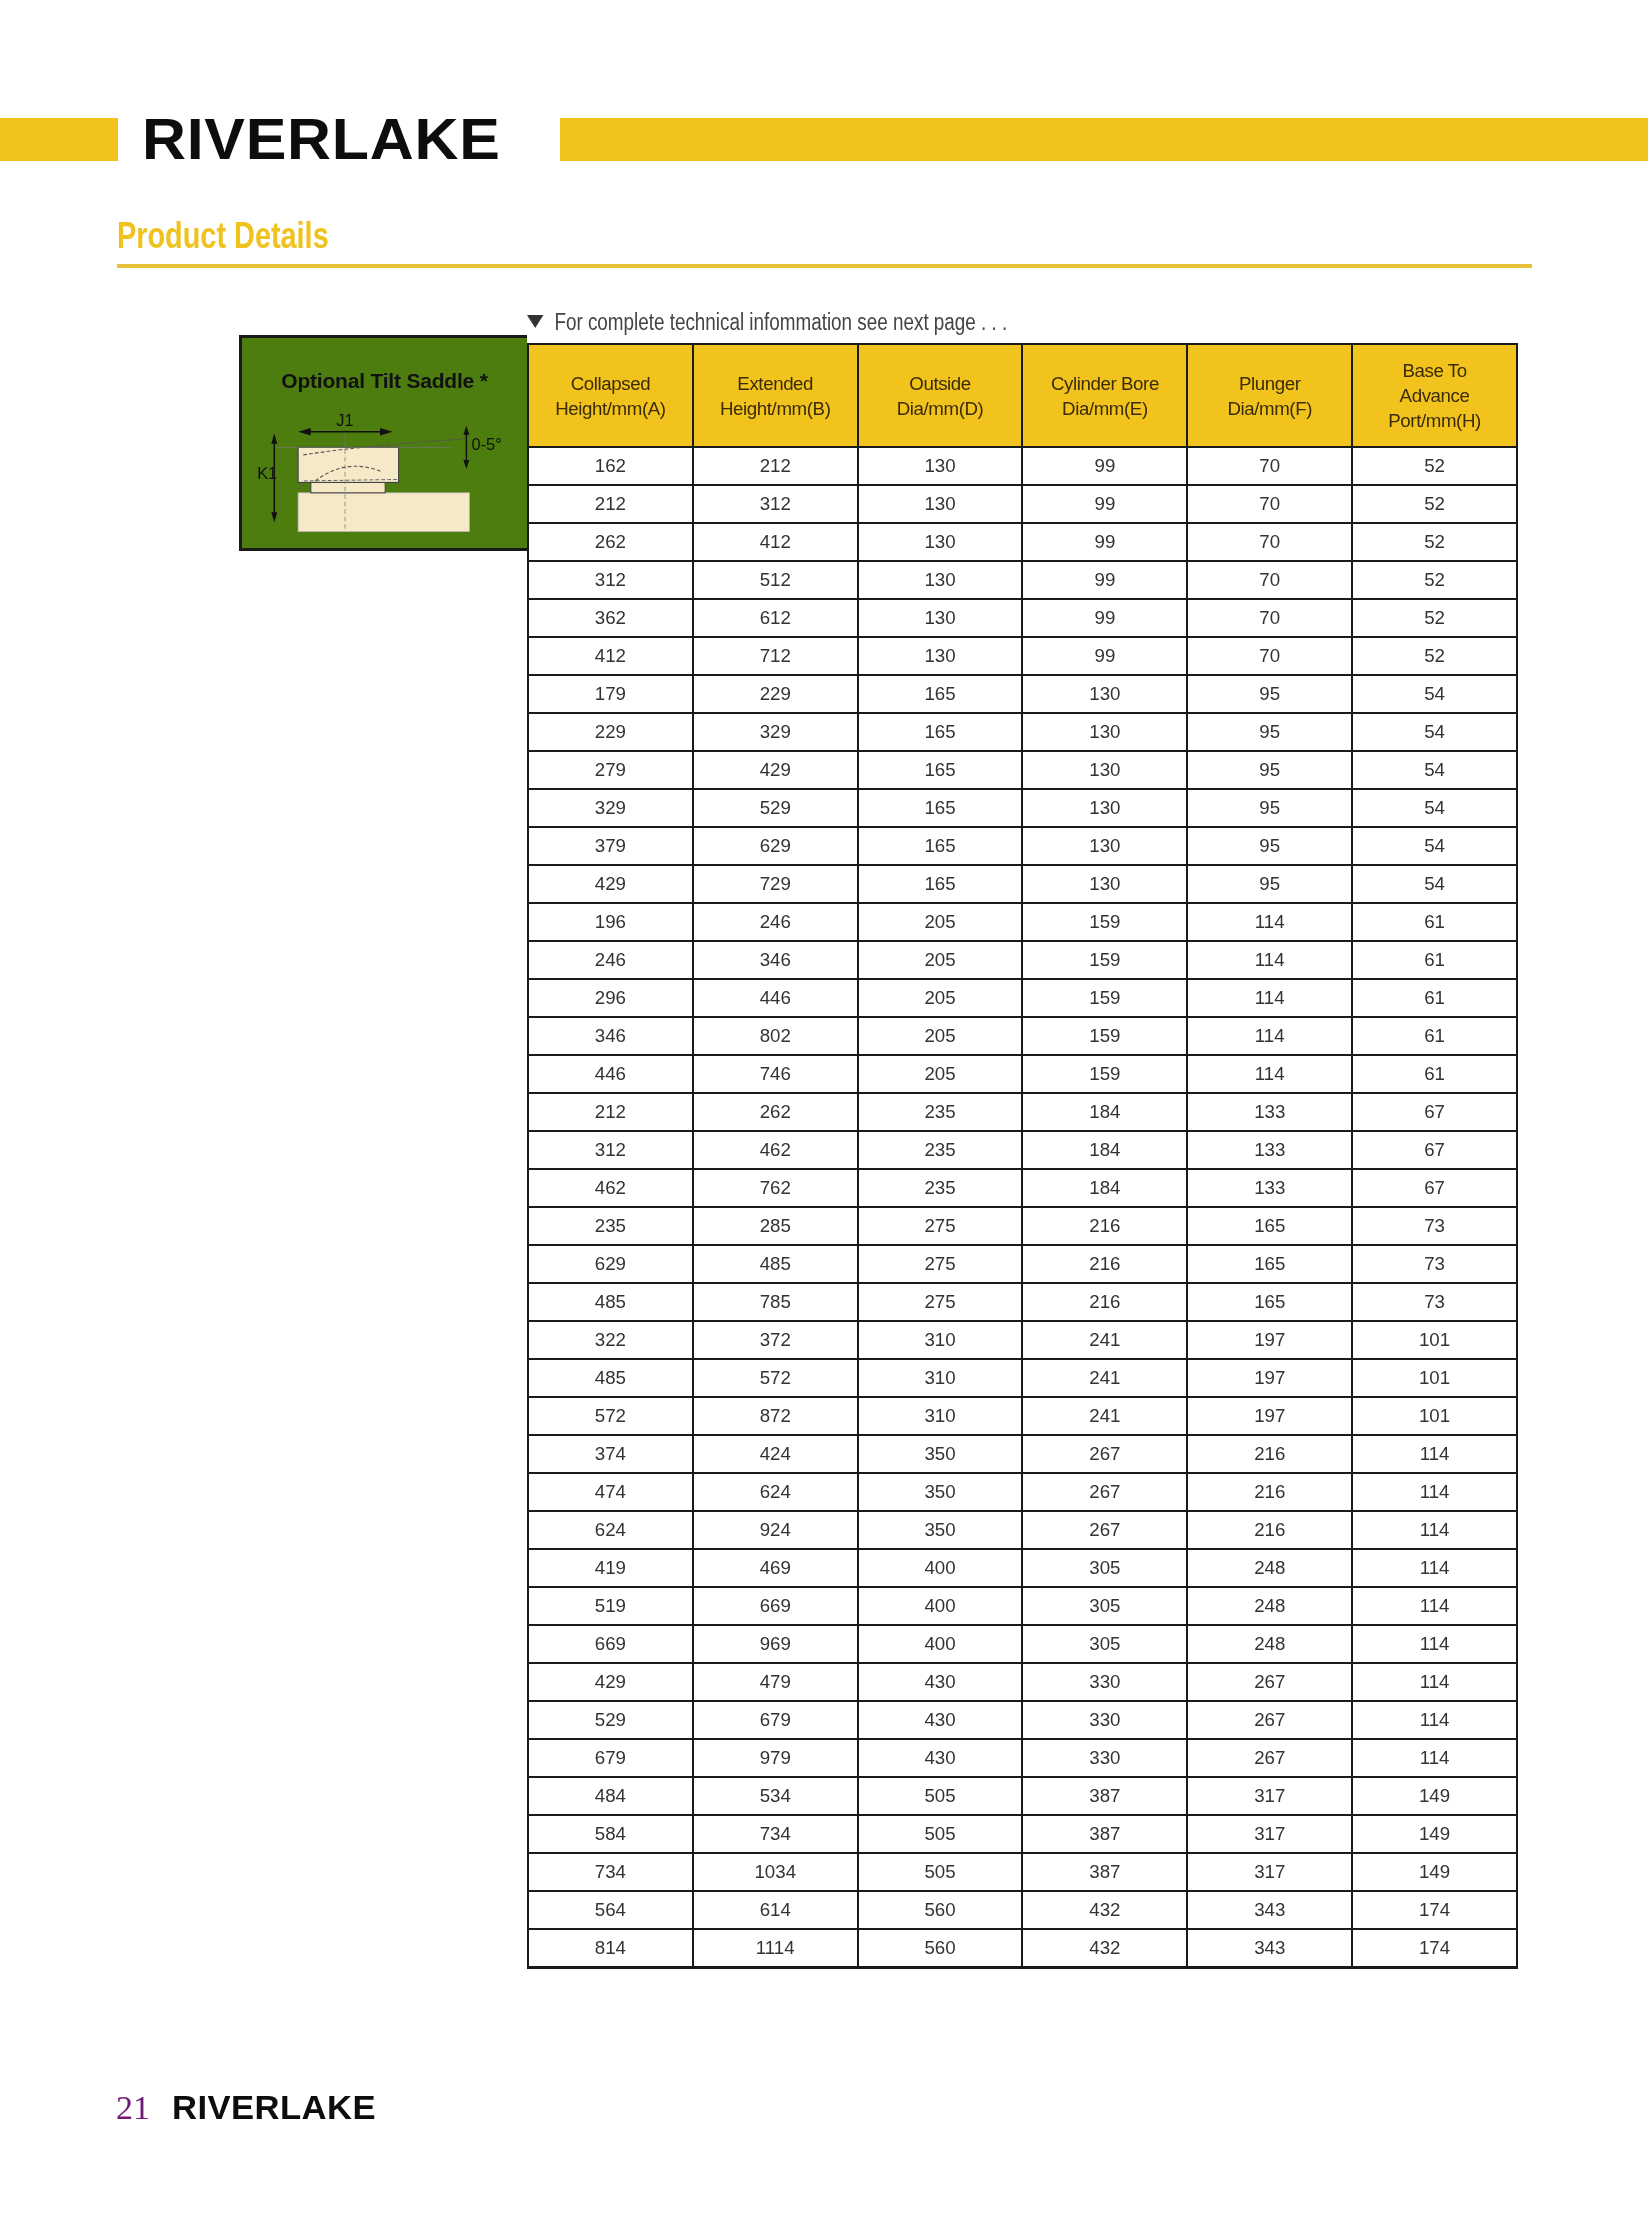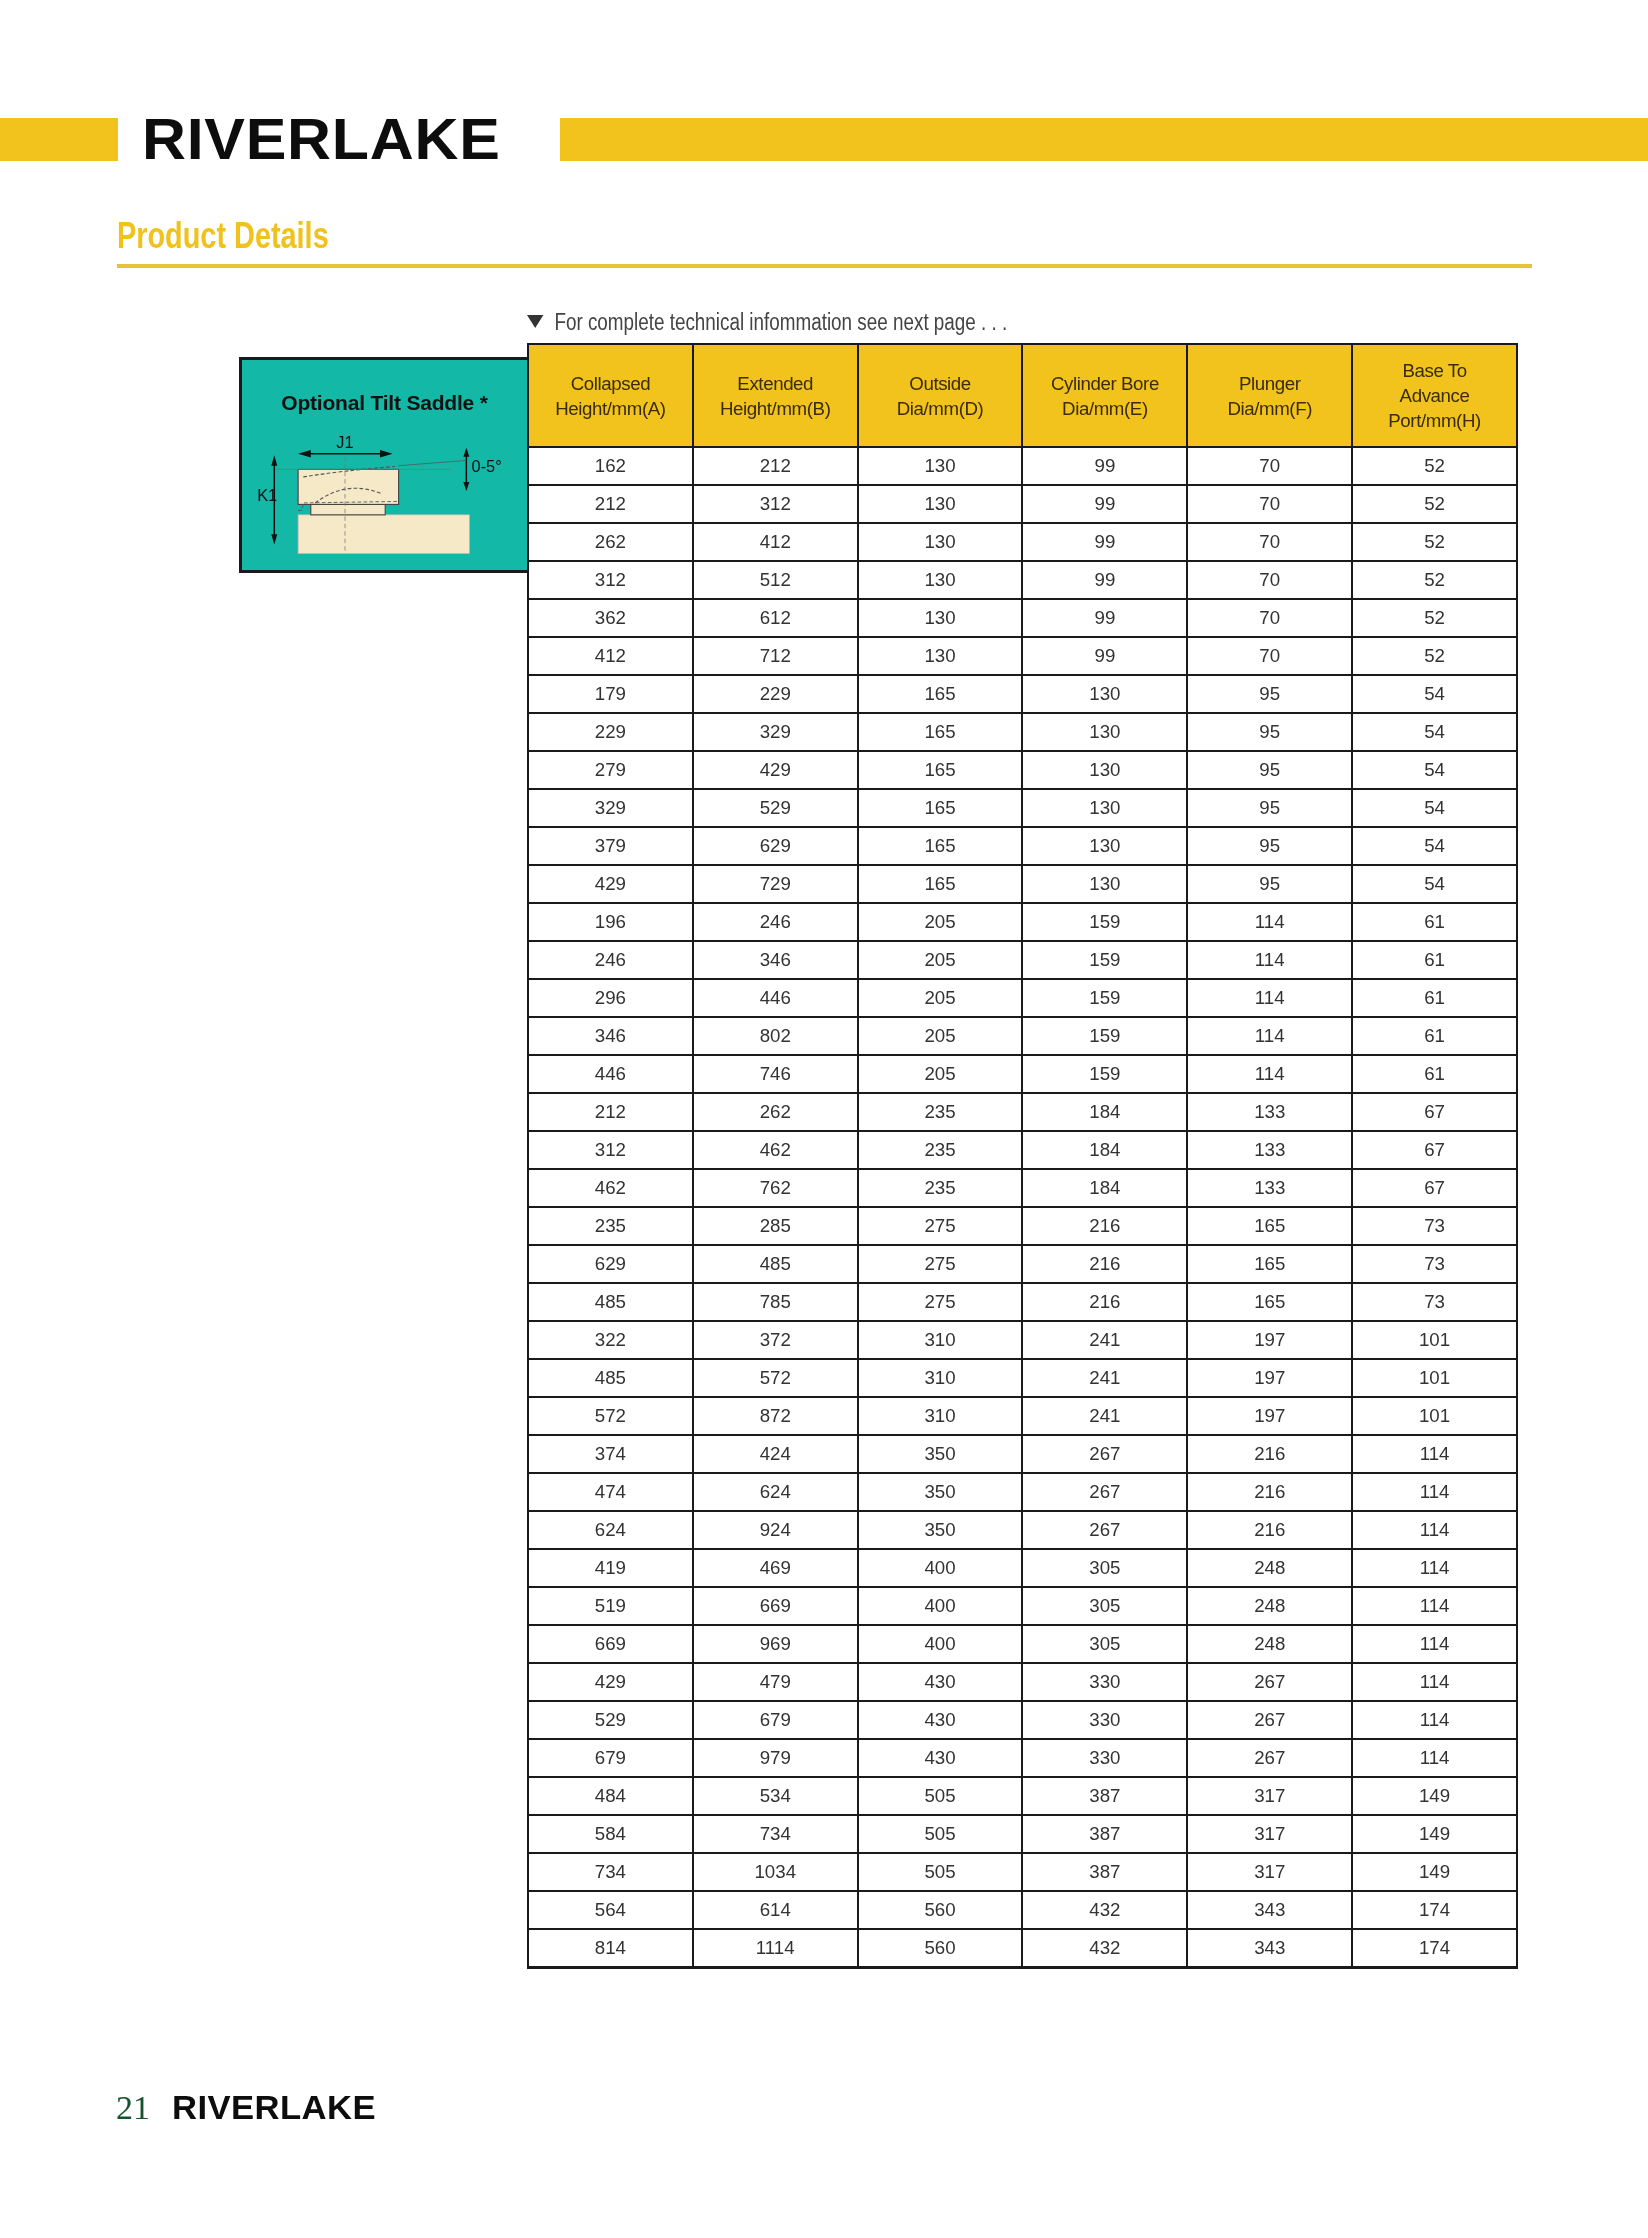--- a/index.html
+++ b/index.html
@@ -19,22 +19,22 @@
     font-size: 37px; font-weight: 700; color: #efc21e; transform: scaleX(0.78); transform-origin: left center;
     line-height: 45px; white-space: nowrap;
   }
   .title-rule { position: absolute; left: 117px; top: 264px; width: 1415px; height: 3.7px; background: #e8c33a; }
   .note {
     position: absolute; left: 527px; top: 307px; font-size: 23px; color: #444;
     transform: scaleX(0.82); transform-origin: left center; white-space: nowrap; line-height: 30px;
   }
   .note .tri { display: inline-block; width: 0; height: 0; border-left: 10.4px solid transparent; border-right: 10.4px solid transparent; border-top: 13.4px solid #333; margin-right: 13.4px; vertical-align: middle; position: relative; top: -2.2px; }
   .saddle-box {
-    position: absolute; left: 239px; top: 357px; width: 288px; height: 216px;
-    border: 3px solid #1a1a1a; border-right: none; background: #14b8a6; box-sizing: border-box;
+    position: absolute; left: 239px; top: 335px; width: 288px; height: 216px;
+    border: 3px solid #1a1a1a; border-right: none; background: #4d7c0f; box-sizing: border-box;
   }
   .saddle-title {
     position: absolute; left: 0; right: 0; top: 31px; text-align: center;
     font-weight: 700; font-size: 21px; color: #111; letter-spacing: -0.2px;
   }
   .saddle-svg { position: absolute; left: 15px; top: 67px; }
   table.spec {
     position: absolute; left: 527px; top: 343px; width: 991px;
     border-collapse: collapse; table-layout: fixed;
   }
@@ -44,21 +44,21 @@
     letter-spacing: -0.4px;
   }
   table.spec td {
     height: 36px; border: 2.2px solid #1a1a1a; text-align: center; vertical-align: middle;
     font-size: 18.7px; color: #333; padding: 0; background: #fff;
   }
   table.spec tbody tr:last-child td { border-bottom-width: 3px; }
   .th-text { display: inline-block; white-space: pre-line; }
   .footer-page {
     position: absolute; left: 116px; top: 2089px; font-family: "Liberation Serif", serif;
-    font-size: 34px; color: #14532d; line-height: 37px;
+    font-size: 34px; color: #701a75; line-height: 37px;
   }
   .footer-logo {
     position: absolute; left: 172px; top: 2089px; font-weight: 700; font-size: 33px; color: #0d0d0d;
     line-height: 37px; letter-spacing: 0.4px; transform: scaleX(1.05); transform-origin: left center;
   }
 </style>
 </head>
 <body>
 
 <div class="band-left"></div>

